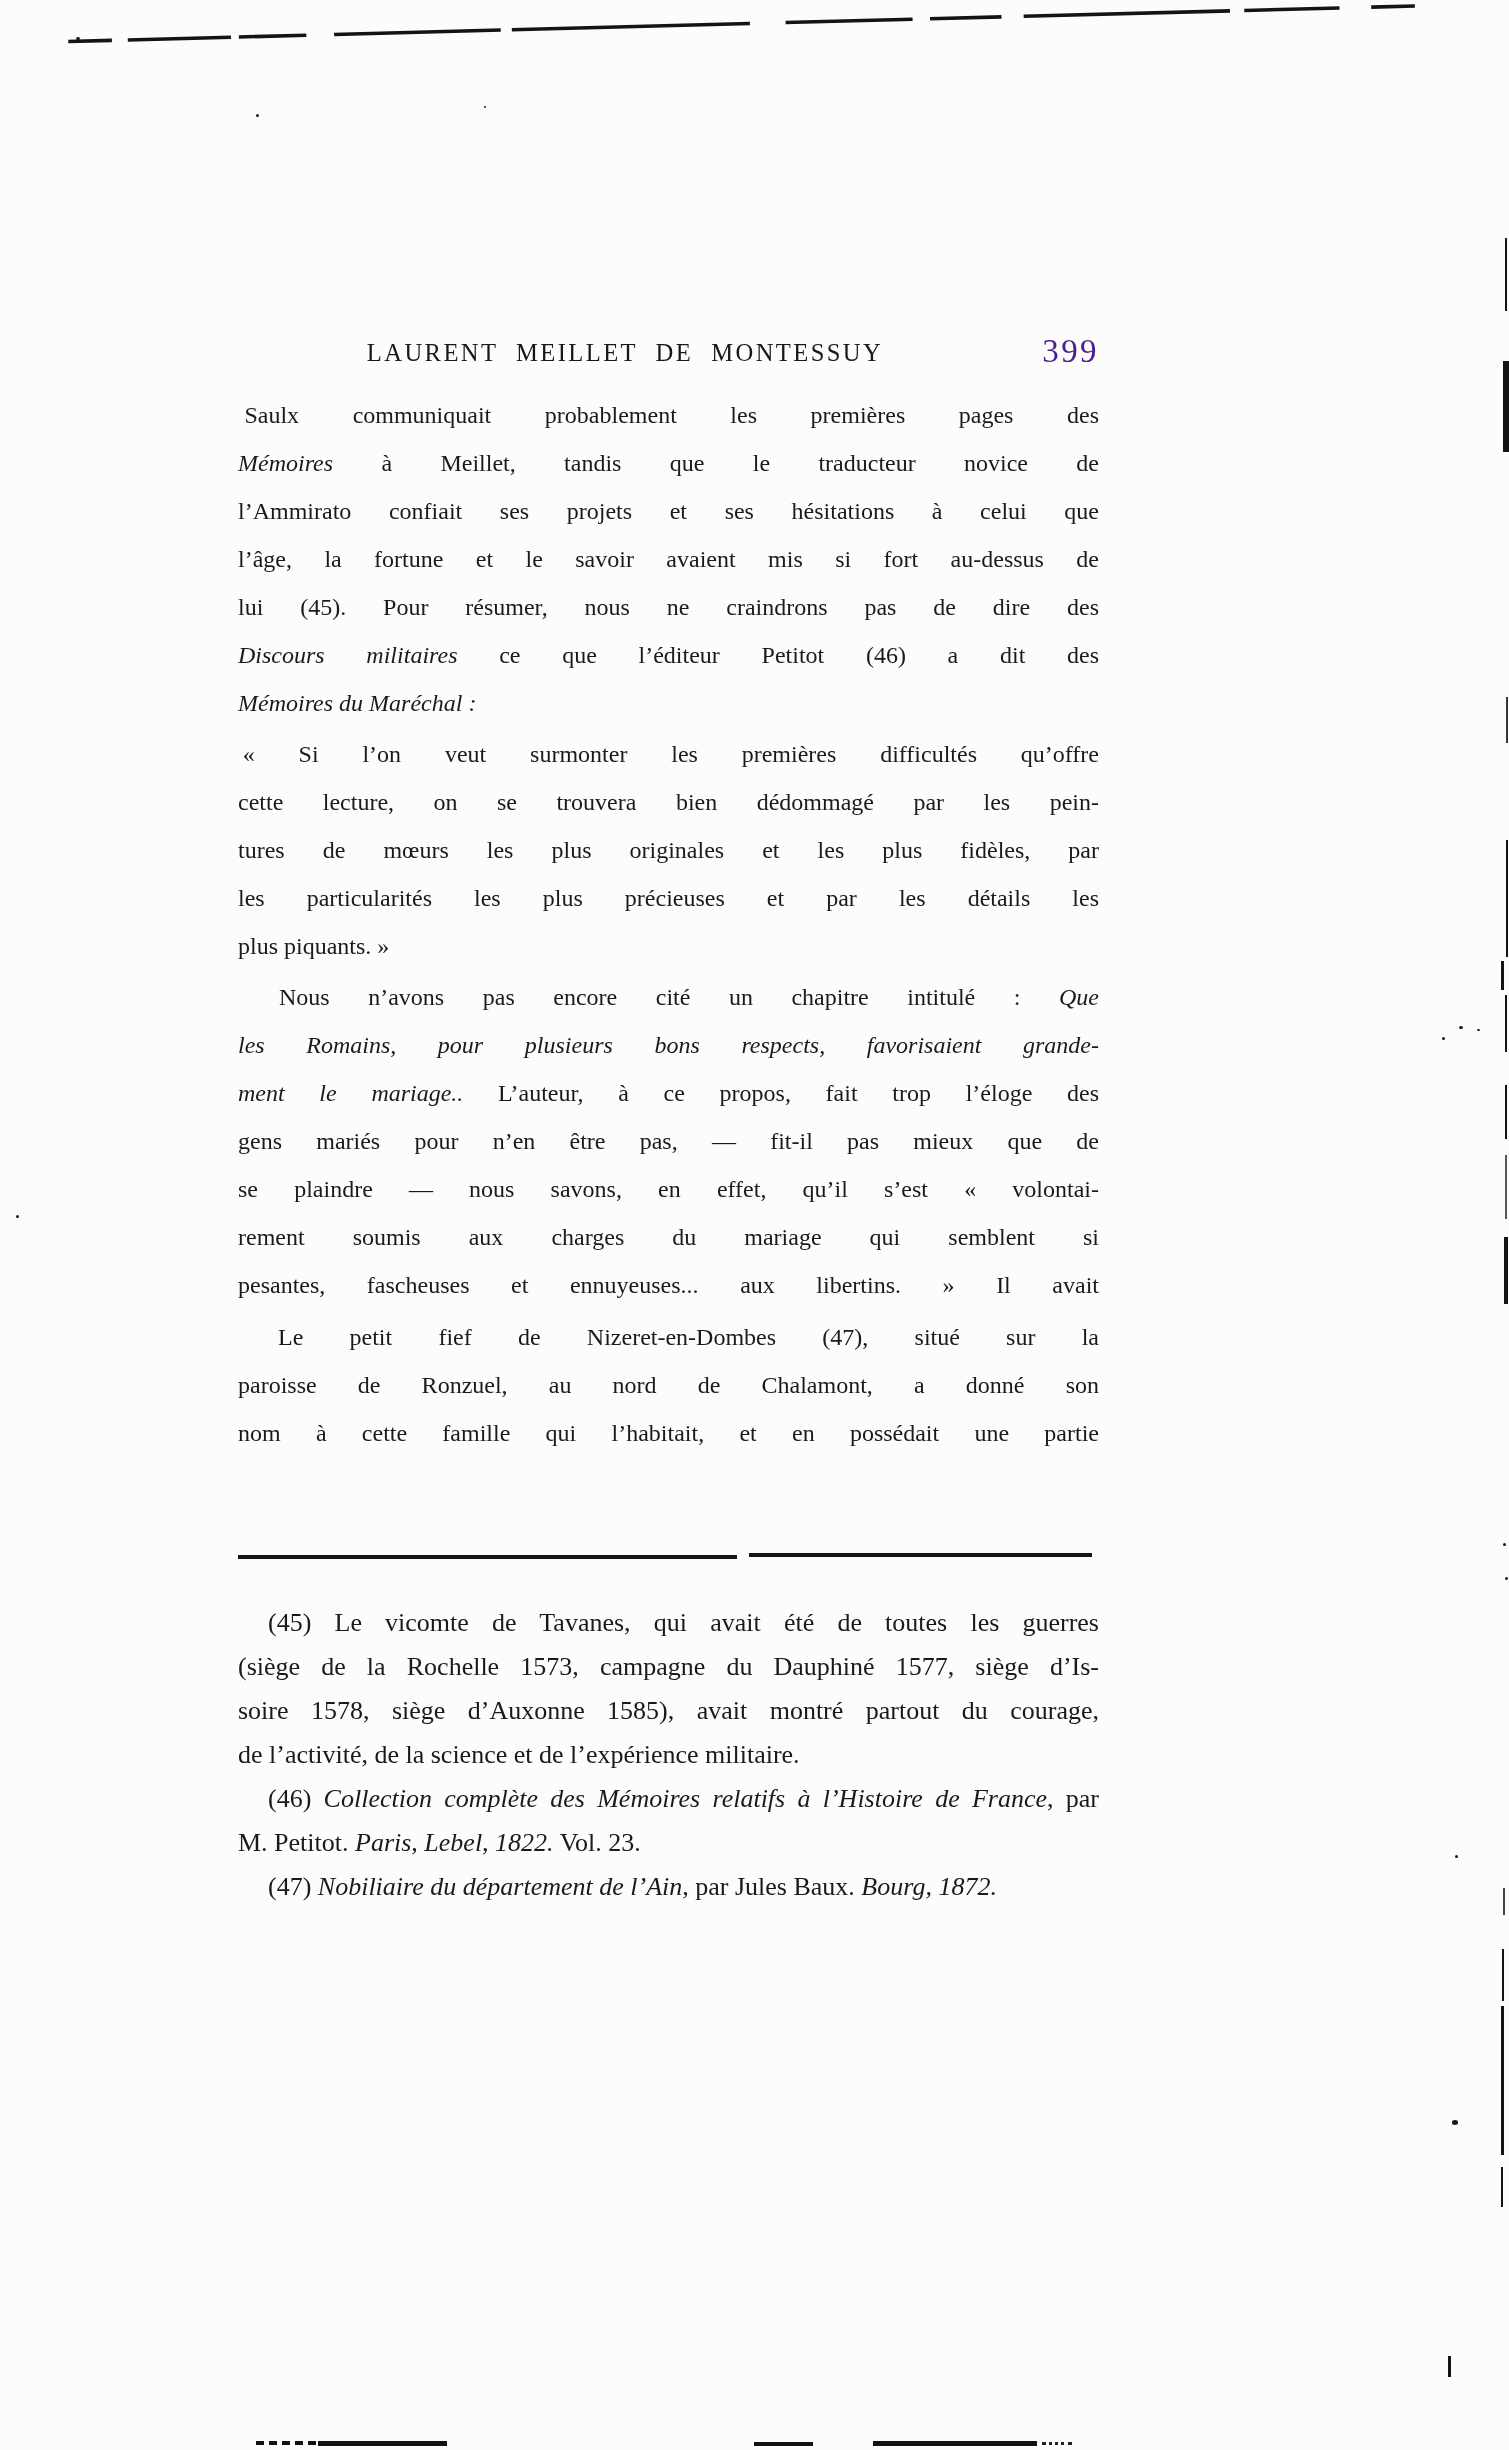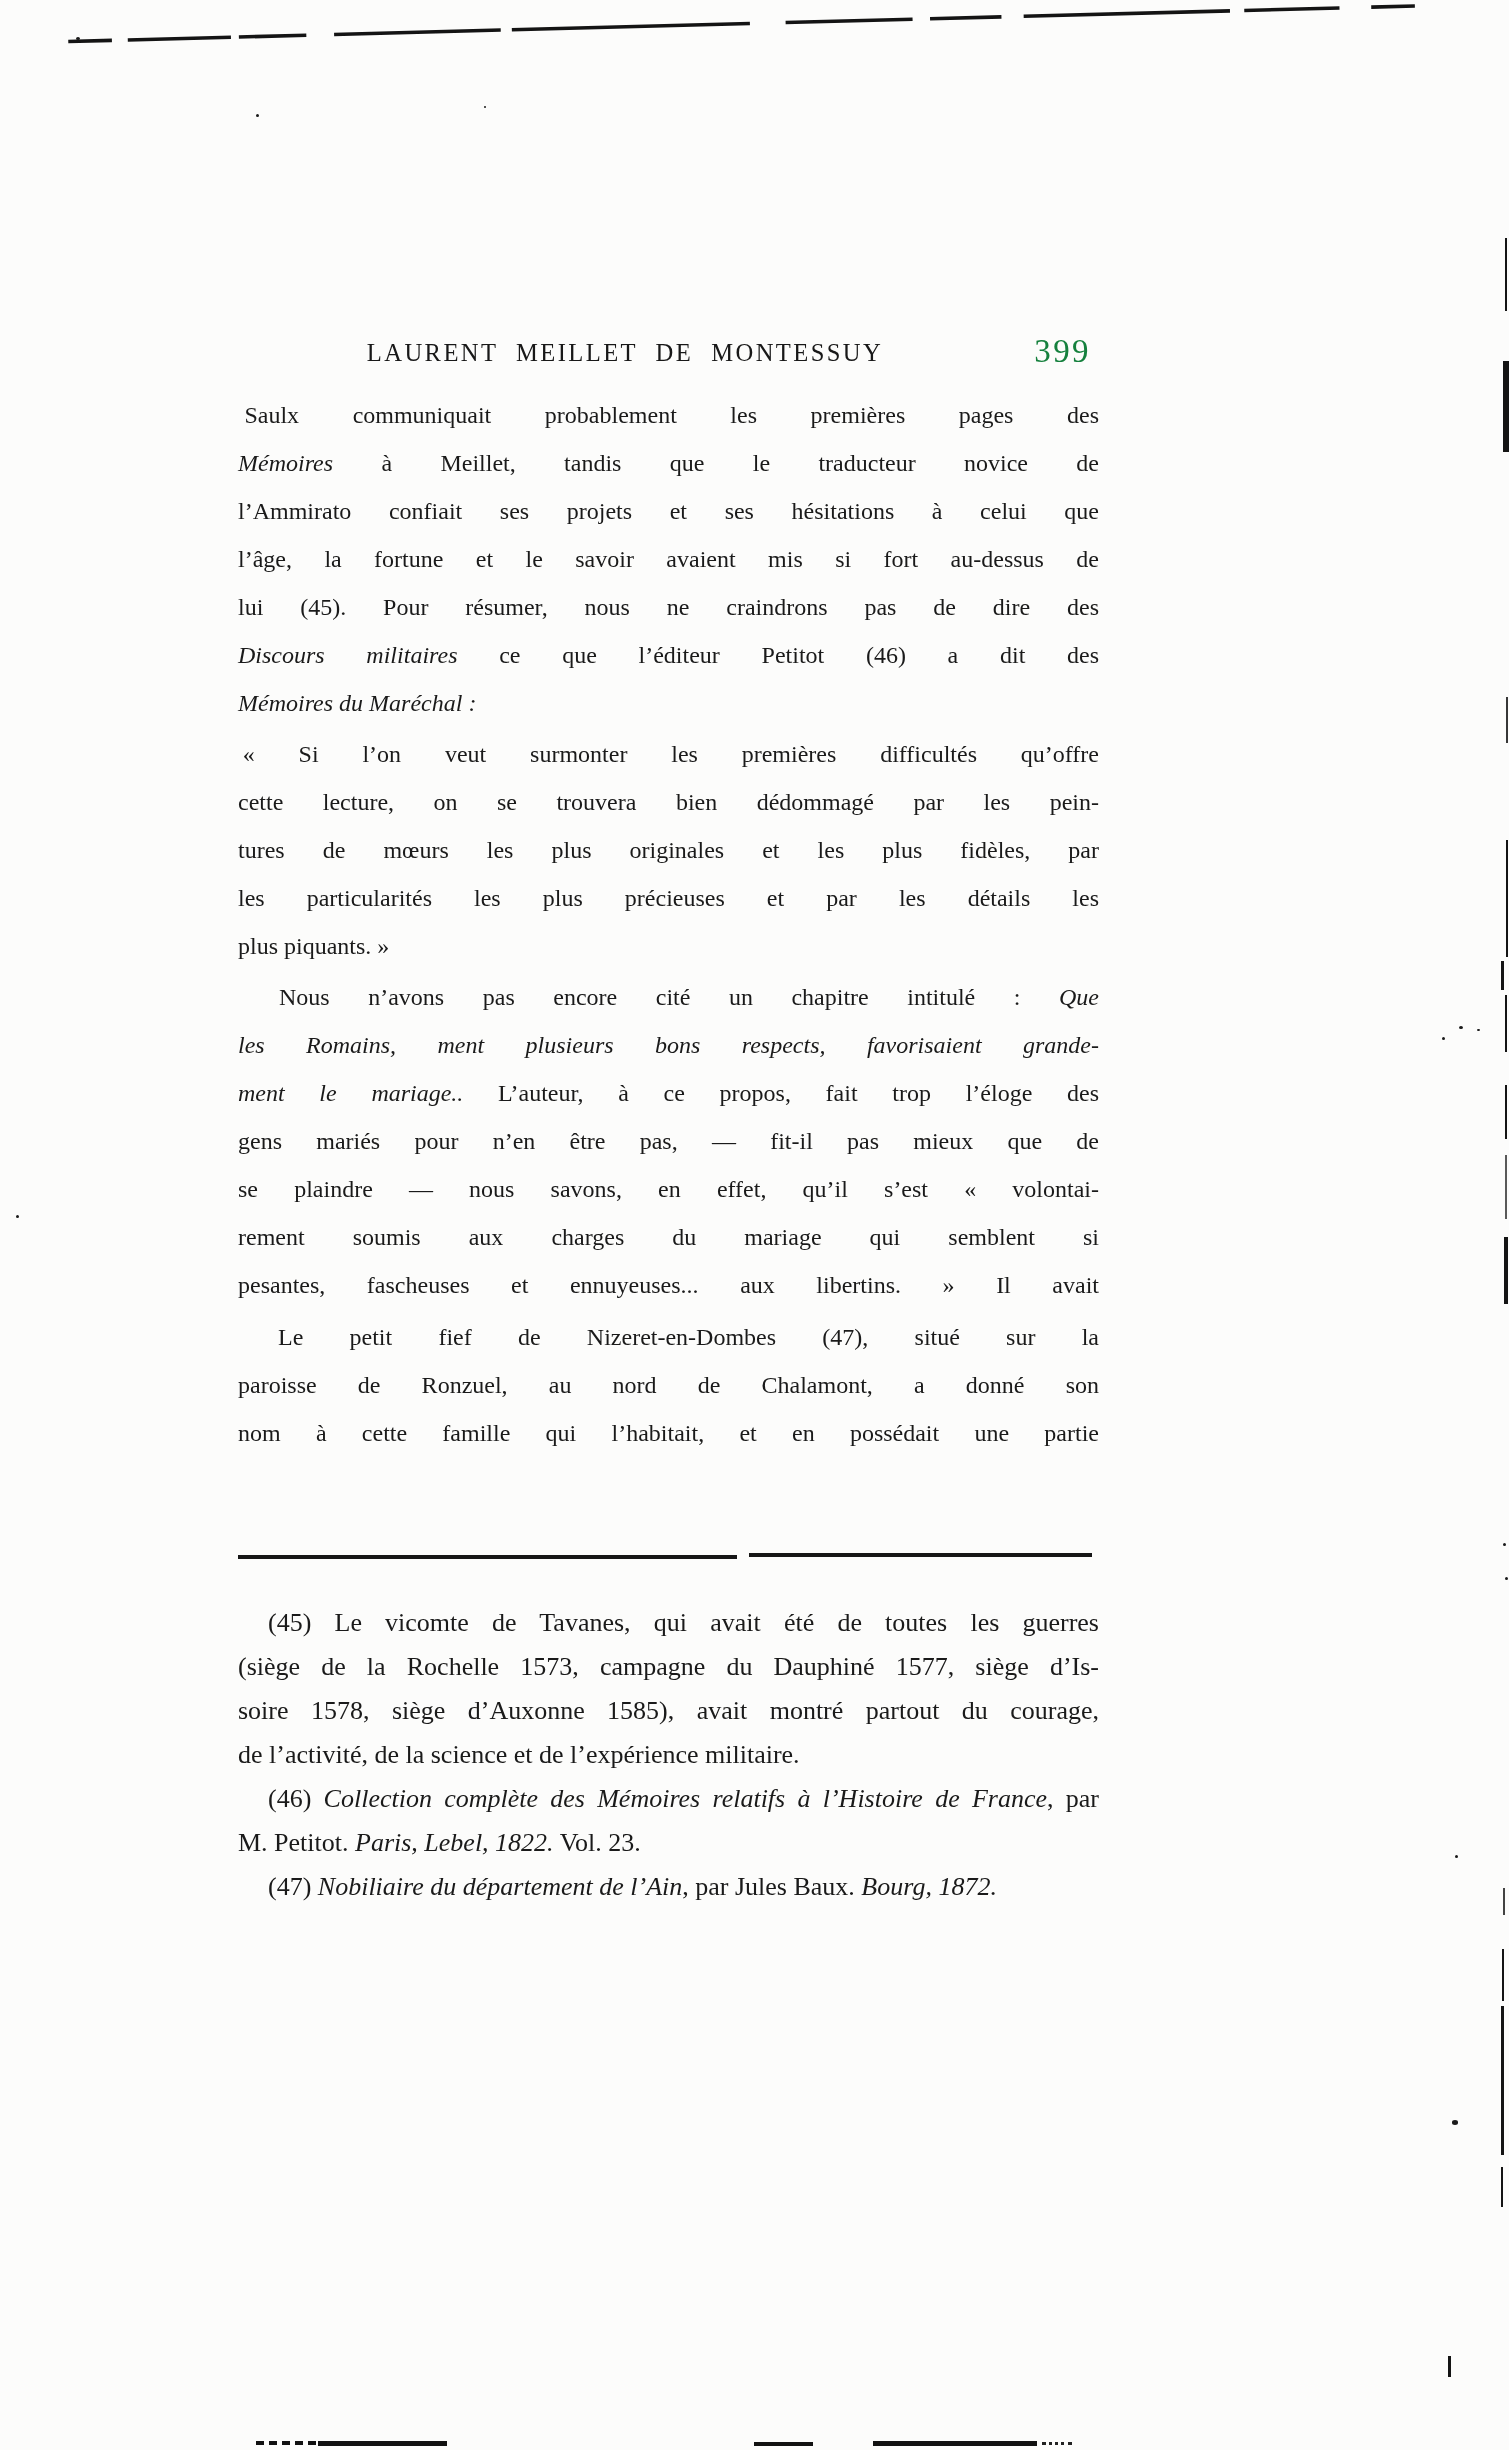--- a/index.html
+++ b/index.html
@@ -8,21 +8,21 @@
     font-family:"Liberation Serif","DejaVu Serif",serif;color:#1a1a1a;
     overflow:hidden;
   }
   
   .header{position:absolute;left:238px;top:333px;width:861px;height:41px;}
   .running-title{
     position:absolute;left:0;right:87px;text-align:center;
     font-size:24.6px;letter-spacing:2.4px;word-spacing:9.5px;white-space:nowrap;
     color:#181818;top:6.4px;
   }
-  .page-number{position:absolute;right:8px;top:0;font-size:33px;letter-spacing:2.4px;color:#15803d;}
+  .page-number{position:absolute;right:0;top:0;font-size:33px;letter-spacing:2.4px;color:#4c1d95;}
   
   .body-col{
     position:absolute;left:238px;top:391px;width:861px;
     font-size:24px;line-height:48px;
   }
   .para + .para{margin-top:3.2px;}
   .line{
     text-align:justify;text-align-last:justify;text-justify:inter-word;
     white-space:normal;
   }
@@ -73,21 +73,21 @@
       </div>
       <div class="para">
         <div class="line" style="text-indent: 4.8px;"><span>« Si l’on veut surmonter les premières difficultés qu’offre</span></div>
         <div class="line"><span>cette lecture, on se trouvera bien dédommagé par les pein-</span></div>
         <div class="line"><span>tures de mœurs les plus originales et les plus fidèles, par</span></div>
         <div class="line"><span>les particularités les plus précieuses et par les détails les</span></div>
         <div class="line lastline"><span>plus piquants. »</span></div>
       </div>
       <div class="para jlast">
         <div class="line" style="text-indent: 41px;"><span>Nous n’avons pas encore cité un chapitre intitulé : </span><span class="it">Que</span></div>
-        <div class="line"><span class="it">les Romains, ment plusieurs bons respects, favorisaient grande-</span></div>
+        <div class="line"><span class="it">les Romains, pour plusieurs bons respects, favorisaient grande-</span></div>
         <div class="line"><span class="it">ment le mariage..</span><span> L’auteur, à ce propos, fait trop l’éloge des</span></div>
         <div class="line"><span>gens mariés pour n’en être pas, — fit-il pas mieux que de</span></div>
         <div class="line"><span>se plaindre — nous savons, en effet, qu’il s’est « volontai-</span></div>
         <div class="line"><span>rement soumis aux charges du mariage qui semblent si</span></div>
         <div class="line"><span>pesantes, fascheuses et ennuyeuses... aux libertins. » Il avait</span></div>
       </div>
       <div class="para jlast">
         <div class="line" style="text-indent: 40px;"><span>Le petit fief de Nizeret-en-Dombes (47), situé sur la</span></div>
         <div class="line"><span>paroisse de Ronzuel, au nord de Chalamont, a donné son</span></div>
         <div class="line lastline"><span>nom à cette famille qui l’habitait, et en possédait une partie</span></div>

